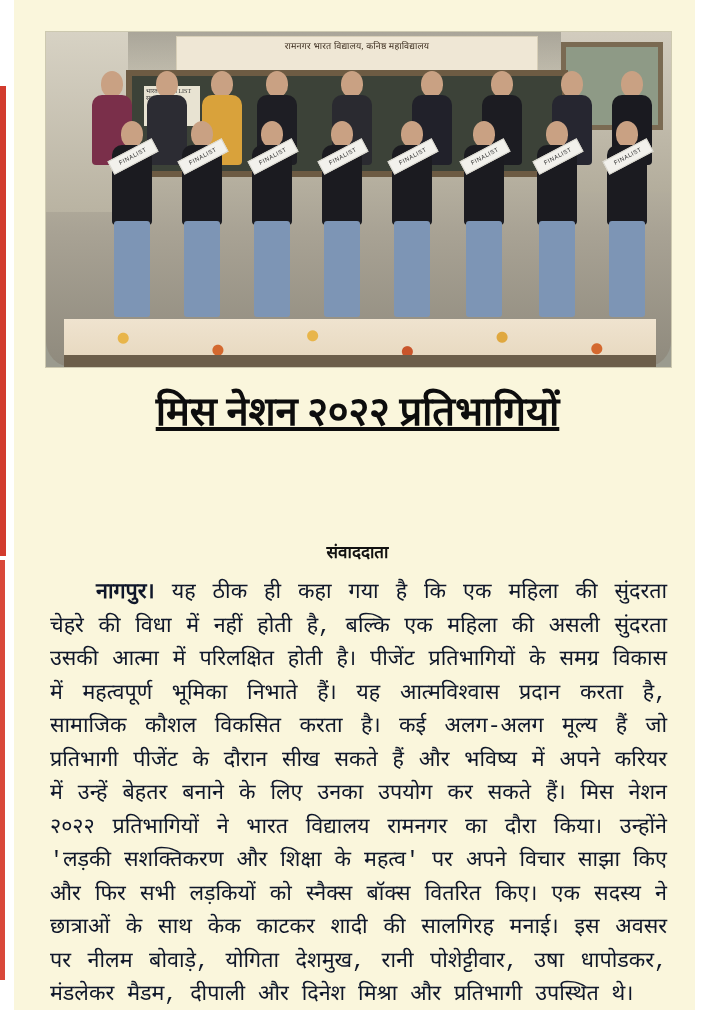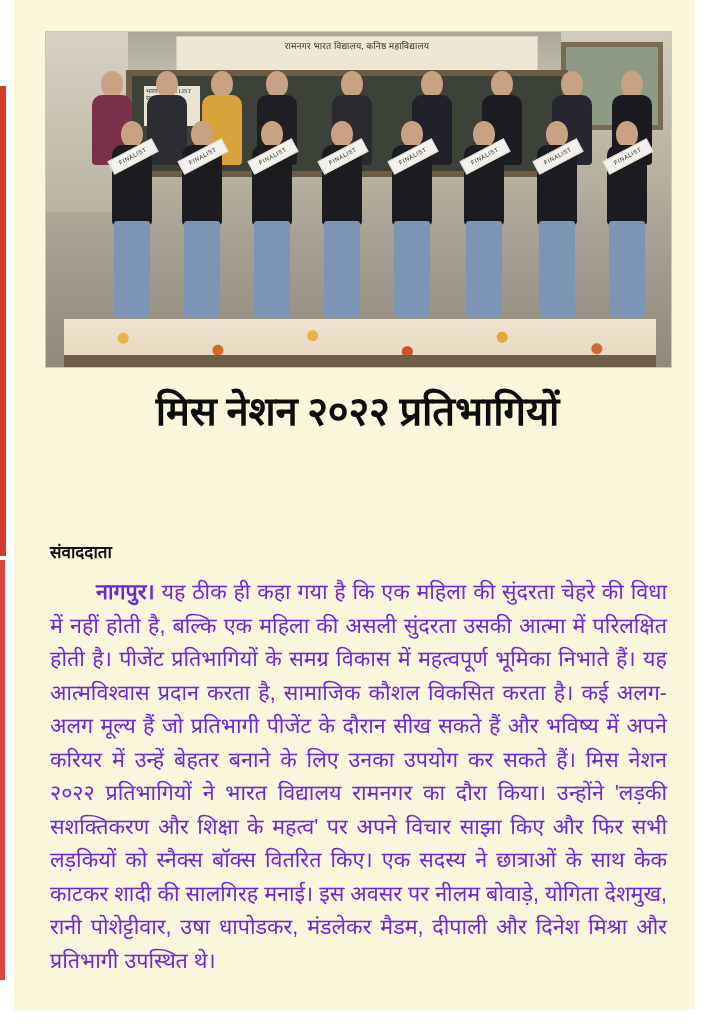--- a/index.html
+++ b/index.html
@@ -64,20 +64,21 @@
     background: #9b9b8f;
     overflow: hidden;
     border: 1px solid #cdc9b0;
   }
   .photo {
     position: absolute;
     inset: 0;
     background:
       linear-gradient(to bottom, rgba(0,0,0,0.18), rgba(0,0,0,0.0) 18%),
       linear-gradient(to bottom, #cfcabb 0%, #c8c3b2 22%, #b9b3a2 40%, #a8a294 60%, #8f8a7d 100%);
+    border-radius: 26px;
   }
   
   .banner {
     position: absolute;
     left: 130px; top: 4px;
     width: 360px; height: 34px;
     background: #efe7d5;
     border: 1px solid #d8cfb8;
     text-align: center;
     overflow: hidden;
@@ -221,46 +222,47 @@
     left: 36px;
     top: 383px;
     width: 615px;
     font-family: "Liberation Serif", serif;
     font-weight: bold;
     font-size: 40px;
     line-height: 57px;
     color: #0d0d0d;
     text-align: center;
     letter-spacing: -0.2px;
+    text-decoration: underline;
   }
   .headline .ln { display: block; }
 
   .byline {
     position: absolute;
     left: 36px;
     top: 540px;
     width: 615px;
-    text-align: left;
+    text-align: center;
     font-size: 17px;
     font-weight: bold;
     color: #111;
     font-family: "Liberation Serif", serif;
   }
 
   .article {
     position: absolute;
     left: 36px;
     top: 576px;
     width: 617px;
     font-size: 21.5px;
     line-height: 33.5px;
-    color: #6d28d9;
+    color: #0f172a;
     text-align: justify;
     text-justify: inter-word;
-    font-family: Liberation Sans, sans-serif;
+    font-family: Liberation Mono, monospace;
   }
   .article .lead {
     font-weight: bold;
   }
   .article p {
     margin: 0;
     text-indent: 46px;
   }
 
   .bottom-fade {

